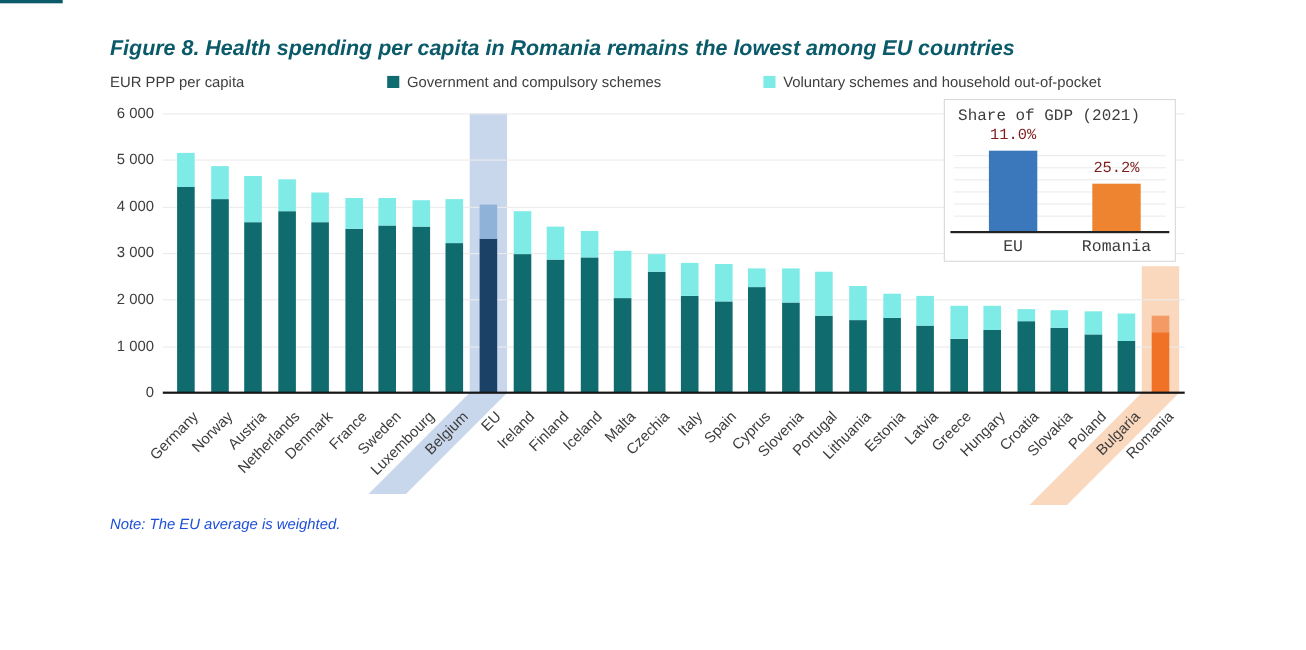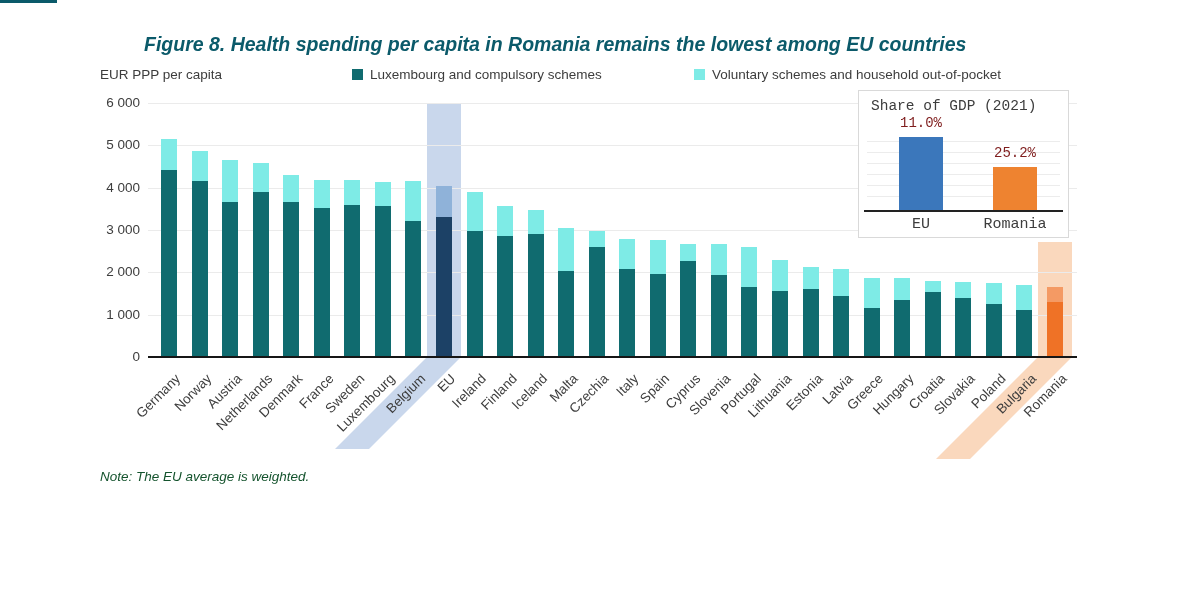--- a/index.html
+++ b/index.html
@@ -1,20 +1,20 @@
 <!DOCTYPE html>
 <html><head>
 <meta charset="utf-8">
 <style>
   html,body{margin:0;padding:0;background:#ffffff;}
   .page{position:relative;width:1187px;height:591px;background:#ffffff;
         font-family:"Liberation Sans",sans-serif;overflow:hidden;}
   .corner-mark{position:absolute;left:0;top:0;width:57px;height:3px;background:#0b5a6a;}
   .fig-title{position:absolute;left:100px;top:33px;font-size:19.5px;font-weight:bold;
-             font-style:italic;color:#0b5a6a;white-space:nowrap;margin-left:44px;}
+             font-style:italic;color:#0b5a6a;white-space:nowrap;}
   .unit-label{position:absolute;left:100px;top:67px;font-size:13.5px;color:#3d3d3d;}
   .legend-item{position:absolute;top:66px;height:16px;display:flex;align-items:center;
                font-size:13.5px;color:#3d3d3d;}
   .legend-swatch{width:11px;height:11px;display:inline-block;margin-right:7px;}
   .gridline{position:absolute;height:1px;background:#ebebeb;z-index:2;}
   .ytick{position:absolute;width:60px;text-align:right;font-size:13.5px;color:#3d3d3d;
          line-height:16px;z-index:2;}
   .band{position:absolute;z-index:1;}
   .band-tail{position:absolute;z-index:1;transform:skewX(-45deg);transform-origin:0 0;}
   .bar-seg{position:absolute;z-index:3;}
@@ -22,35 +22,35 @@
   .xlabel{position:absolute;top:371px;white-space:nowrap;font-size:13.5px;color:#3d3d3d;
           transform:rotate(-45deg);transform-origin:100% 0;z-index:4;}
   .inset{position:absolute;left:858px;top:90px;width:211px;height:148px;background:#ffffff;
          border:1px solid #d9d9d9;box-sizing:border-box;z-index:6;font-family:Liberation Mono, monospace;}
   .inset-title{position:absolute;left:12px;top:7px;font-size:14.5px;color:#3d3d3d;white-space:nowrap;}
   .inset-grid{position:absolute;left:8px;width:193px;height:1px;background:#ececec;}
   .inset-axis{position:absolute;left:5px;top:119px;width:199px;height:2px;background:#222222;}
   .inset-bar{position:absolute;}
   .inset-val{position:absolute;width:70px;text-align:center;font-size:14px;color:#7f1d1d;}
   .inset-cat{position:absolute;top:125px;width:80px;text-align:center;font-size:15px;color:#3d3d3d;}
-  .note-line{position:absolute;left:100px;font-size:13.5px;font-style:italic;color:#14532d;white-space:nowrap;}
+  .note-line{position:absolute;left:100px;font-size:13.5px;font-style:italic;color:#1d4ed8;white-space:nowrap;}
 </style>
 </head>
 <body>
 
 <div class="page">
   <div class="corner-mark"></div>
 
   <div class="fig-title">Figure 8. Health spending per capita in Romania remains the lowest among EU countries</div>
 
   <div class="unit-label">EUR PPP per capita</div>
 
   <div class="legend-item" style="left:352px;">
     <span class="legend-swatch" style="background: rgb(16, 107, 111);"></span>
-    <span>Luxembourg and compulsory schemes</span>
+    <span>Government and compulsory schemes</span>
   </div>
   <div class="legend-item" style="left:694px;">
     <span class="legend-swatch" style="background: rgb(126, 235, 230);"></span>
     <span>Voluntary schemes and household out-of-pocket</span>
   </div>
 
   <div id="main-chart">
       <div class="band" style="left: 426.95px; top: 103px; width: 34px; height: 254px; background: rgb(201, 215, 236);"></div>
       <div class="band-tail" style="left: 426.95px; top: 357px; width: 34px; height: 92px; background: rgb(201, 215, 236);"></div>
       <div class="band" style="left: 1037.95px; top: 242px; width: 34px; height: 115px; background: rgb(250, 216, 189);"></div>

